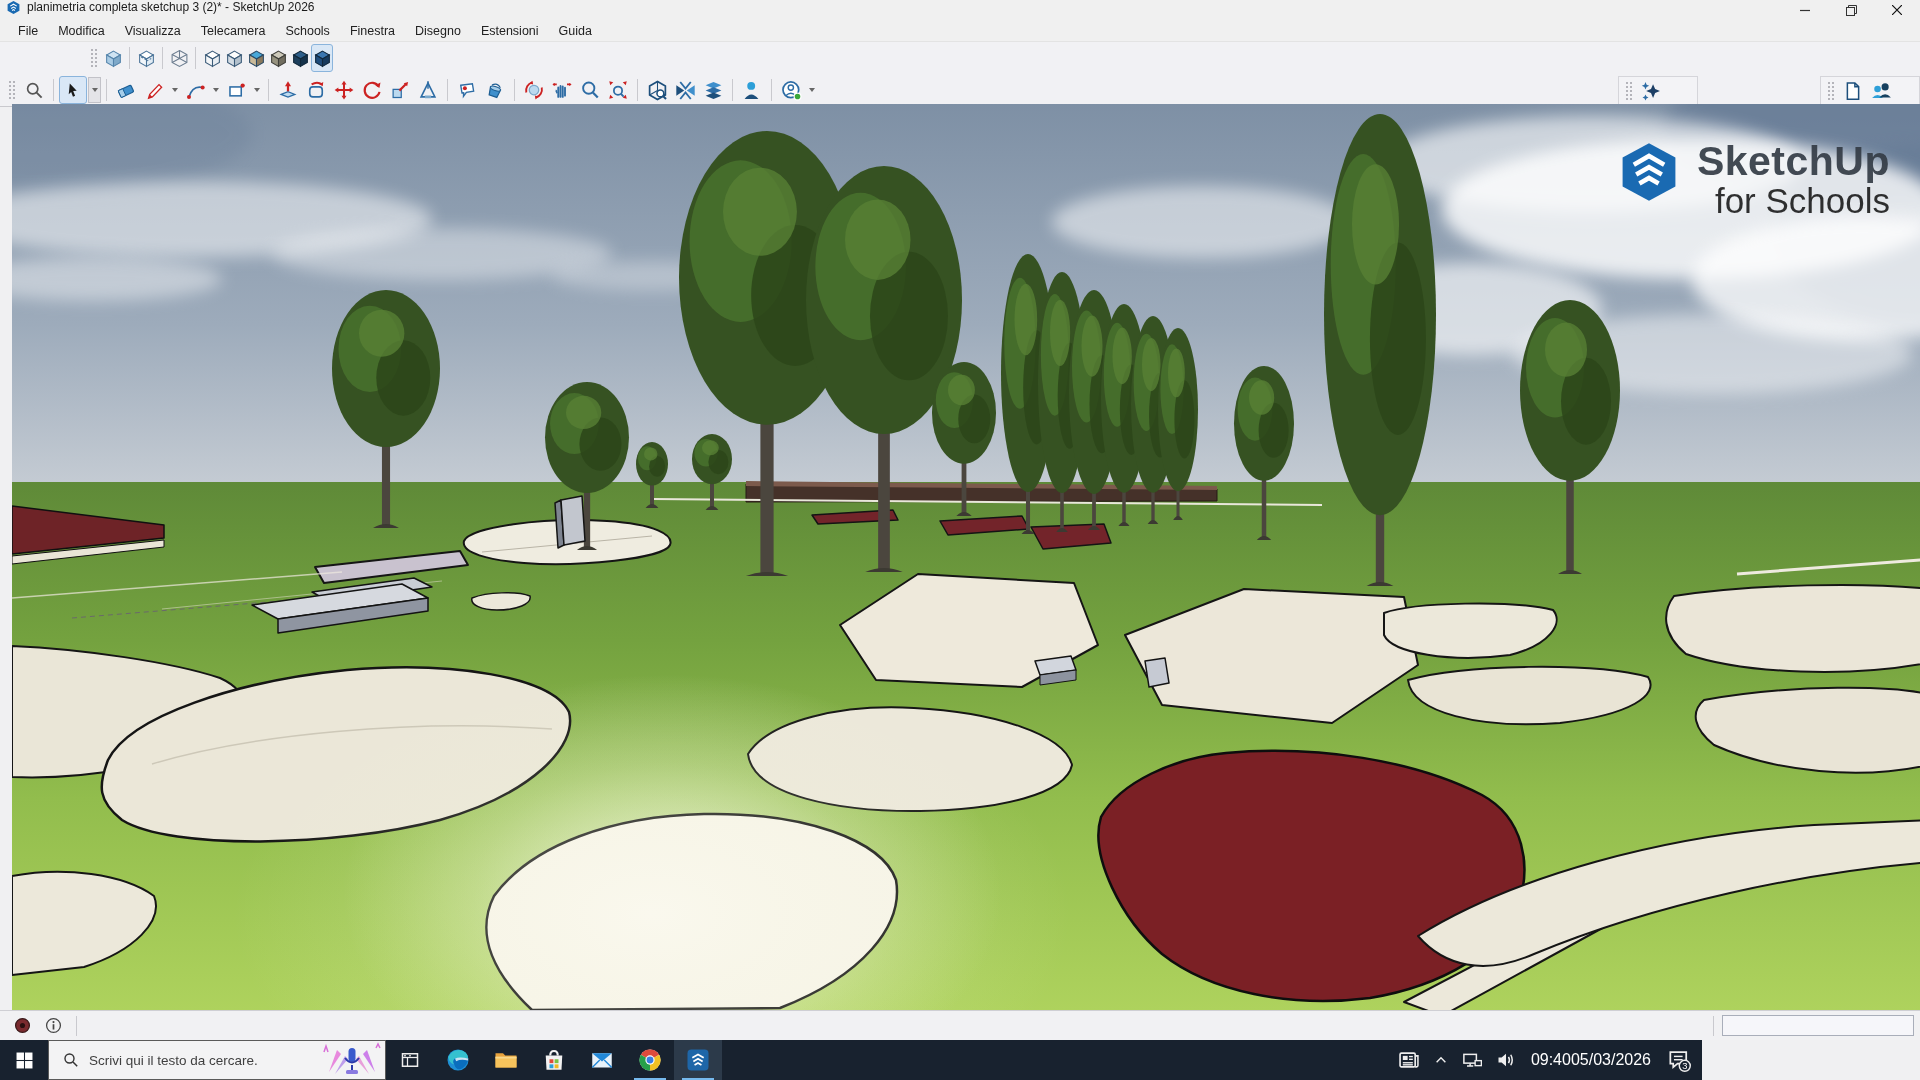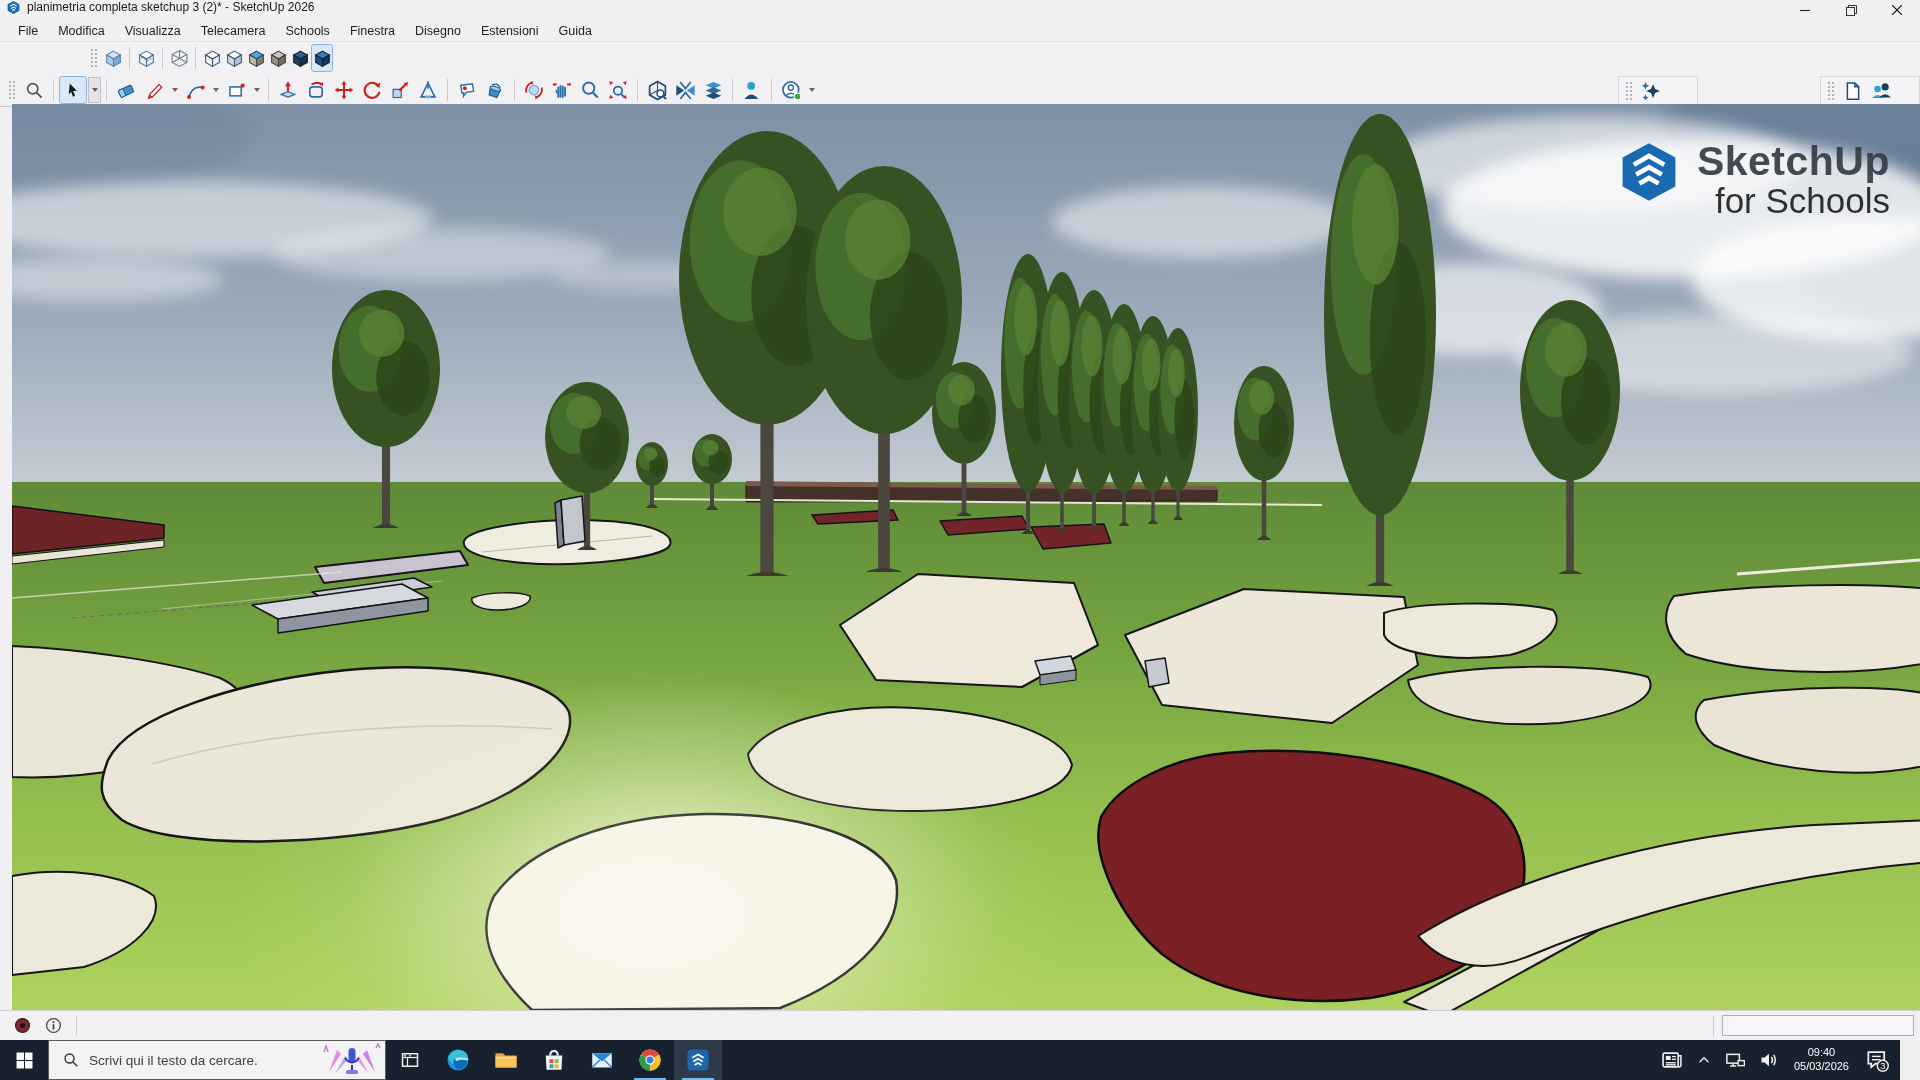--- a/index.html
+++ b/index.html
@@ -43,31 +43,31 @@
 
   
   .statusbar { position:absolute; left:0; top:1010px; width:1920px; height:30px; background:#f1f1f3; border-top:1px solid #cfcfd4; display:flex; align-items:center; }
   .sb-ico { width:17px; height:17px; margin-left:14px; }
   .sb-sep { width:1px; height:20px; background:#c9c9ce; margin:0 8px 0 14px; }
   .sb-text { font-size:12.5px; color:#2b2b2b; }
   .sb-right { margin-left:auto; display:flex; align-items:center; }
   .measure-box { width:192px; height:21px; background:#f6f6fa; border:1px solid #a9aeba; margin-right:6px; font-size:12px; padding:0 6px; color:#222; }
 
   
-  .taskbar { position:absolute; left:0; top:1040px; width:1900px; height:40px; background:#18222f; display:flex; align-items:stretch; }
+  .taskbar { position:absolute; left:0; top:1040px; width:1702px; height:40px; background:#18222f; display:flex; align-items:stretch; }
   .tb-cell { width:48px; display:flex; align-items:center; justify-content:center; position:relative; }
   .tb-cell.running:after { content:""; position:absolute; bottom:0; left:8px; right:8px; height:2px; background:#76b9ed; }
   .tb-cell.active { background:#2c3a4a; }
   .searchbox { width:338px; background:#f3f3f4; display:flex; align-items:center; position:relative; border:1px solid #5a5a5a; }
   .searchbox input { flex:1; border:none; outline:none; background:transparent; font-size:13.5px; color:#333; font-family:"Liberation Sans",sans-serif; }
   .searchbox input::placeholder { color:#3f3f3f; opacity:1; }
   .search-glyph { margin:0 10px 0 14px; }
   .tray { margin-left:auto; display:flex; align-items:stretch; }
   .tray-cell { display:flex; align-items:center; justify-content:center; padding:0 7px; }
-  .clock { display:flex; flex-direction:column; align-items:center; justify-content:center; color:#fff; font-size:11px; line-height:1.25; padding:0 8px; }
+  .clock { display:flex; flex-direction:row; align-items:center; justify-content:center; color:#fff; font-size:16px; line-height:1.25; padding:0 8px; }
 </style>
 </head>
 <body>
 
 <div class="titlebar">
   <svg class="app-ico" viewBox="0 0 16 16">
     <path d="M8,1 L14.3,4.5 L14.3,11.5 L8,15 L1.7,11.5 L1.7,4.5 Z" fill="#1a6ab2"></path>
     <path d="M4.5,6.5 L8,4.5 L11.5,6.5 M5.5,9 L8,7.5 L10.5,9 M6.5,11.2 L8,10.3 L9.5,11.2" stroke="#fff" stroke-width="1.1" fill="none"></path>
   </svg>
   <span class="title-text">planimetria completa sketchup 3 (2)* - SketchUp 2026</span>

